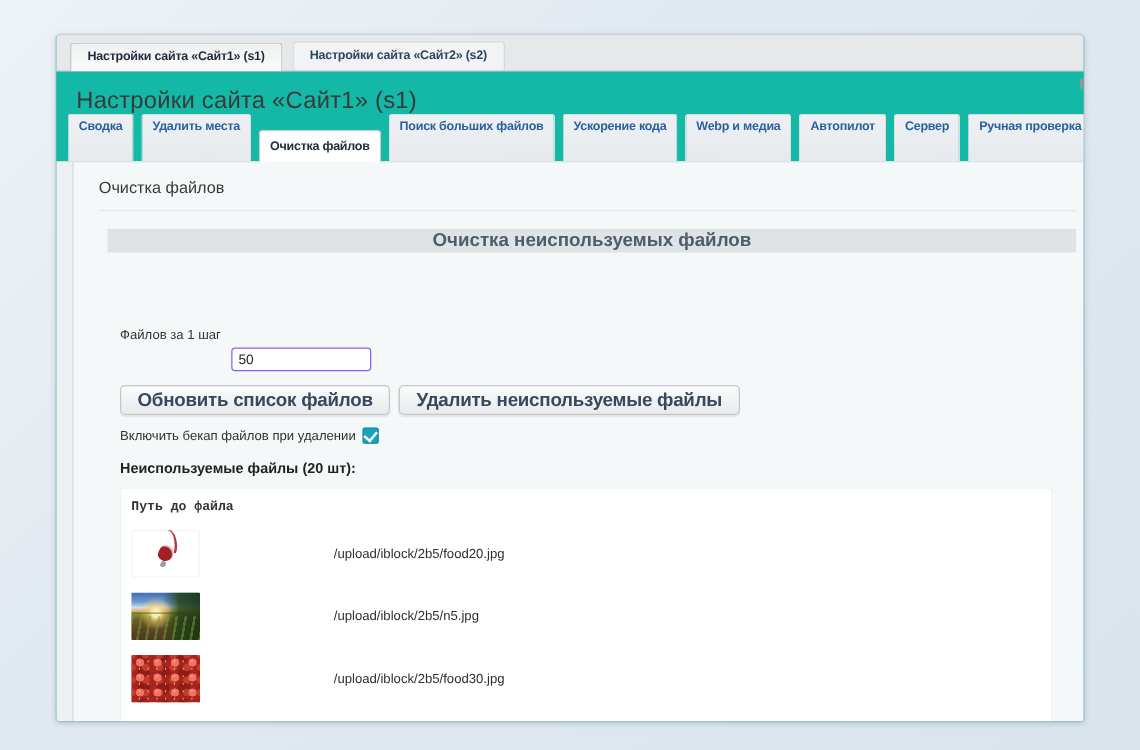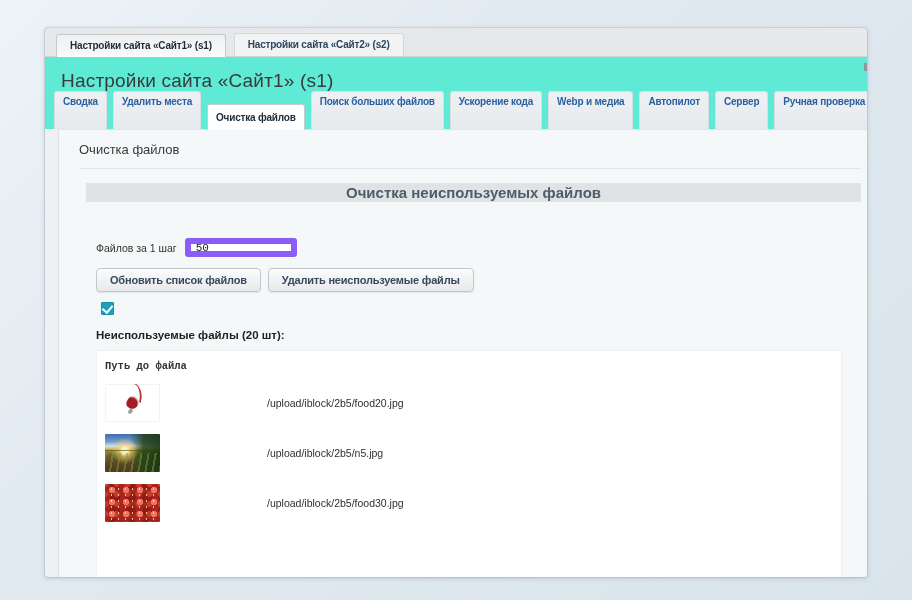--- a/index.html
+++ b/index.html
@@ -6,21 +6,21 @@
   html,body { width:912px; height:600px; overflow:hidden; }
   body {
     font-family:"Liberation Sans", sans-serif;
     background:linear-gradient(135deg,#edf3f7 0%,#e2eaf1 35%,#d9e4ec 100%);
     position:relative;
   }
 
   
   .window {
     position:absolute; left:45px; top:28px; width:822px; height:549px;
-    background:#5eead4; border-radius:3px;
+    background:#14b8a6; border-radius:3px;
     box-shadow:0 1px 5px rgba(70,90,110,.28), 0 0 0 1px rgba(190,200,210,.45);
     display:flex; flex-direction:column; overflow:hidden;
   }
 
   
   .win-strip {
     height:29px; background:#e6e8ea; border-bottom:1px solid #d2d5d7;
     display:flex; align-items:flex-end; padding-left:11px; flex:0 0 auto;
   }
   .win-tab {
@@ -71,32 +71,32 @@
 
   .grey-bar {
     margin:14px 0 0 7px; height:19px; line-height:19px; background:#dfe3e5;
     text-align:center; font-size:15px; font-weight:bold; color:#4e5d68;
   }
 
   .form-area { margin-left:17px; }
   .step-row { margin-top:36px; display:flex; align-items:center; }
   .step-label { font-size:10.5px; color:#333; }
   .step-input {
-    margin-left:8px; width:112px; height:19px; border:6px solid #8b5cf6;
-    border-radius:3px; font-family:Liberation Mono, monospace; font-size:11px;
-    color:#222; padding:1px 5px; background:#fff;
+    margin-left:8px; width:112px; height:19px; border:1px solid #8b5cf6;
+    border-radius:3px; font-family:Liberation Sans, sans-serif; font-size:11px;
+    color:#222; padding:1px 5px; background:#fff;margin-top:40px;
   }
 
   .btn-row { margin-top:11px; display:flex; }
   .btn {
     height:24px; padding:0 13px; margin-right:7px; cursor:pointer;
     background:linear-gradient(180deg,#fbfcfc,#e7e9eb);
     border:1px solid #c4c6c8; border-radius:4px;
     box-shadow:0 1px 1px rgba(0,0,0,.08);
-    font-family:"Liberation Sans",sans-serif; font-size:11px; font-weight:bold;
+    font-family:"Liberation Sans",sans-serif; font-size:15px; font-weight:bold;
     color:#38485f; letter-spacing:-0.2px; white-space:nowrap;
   }
 
   .chk-row { margin-top:10px; display:flex; align-items:center; }
   .chk-label { font-size:10.5px; color:#333; }
   .checkbox {
     margin-left:5px; width:13px; height:13px; background:#1ea0bc; border-radius:2px;
     position:relative; cursor:pointer; box-shadow:inset 0 0 0 1px #168ca6;
   }
   .checkbox::after {
@@ -207,20 +207,21 @@
         <span class="step-label">Файлов за 1 шаг</span>
         <input class="step-input" type="text" value="50" style="">
       </div>
 
       <div class="btn-row">
         <button class="btn">Обновить список файлов</button>
         <button class="btn">Удалить неиспользуемые файлы</button>
       </div>
 
       <div class="chk-row">
+        <span class="chk-label">Включить бекап файлов при удалении</span>
         <span class="checkbox"></span>
       </div>
 
       <div class="files-heading">Неиспользуемые файлы (20 шт):</div>
 
       <div class="files-table">
         <div class="col-header">Путь до файла</div>
 
         <div class="file-row">
           <div class="thumb-cell">

